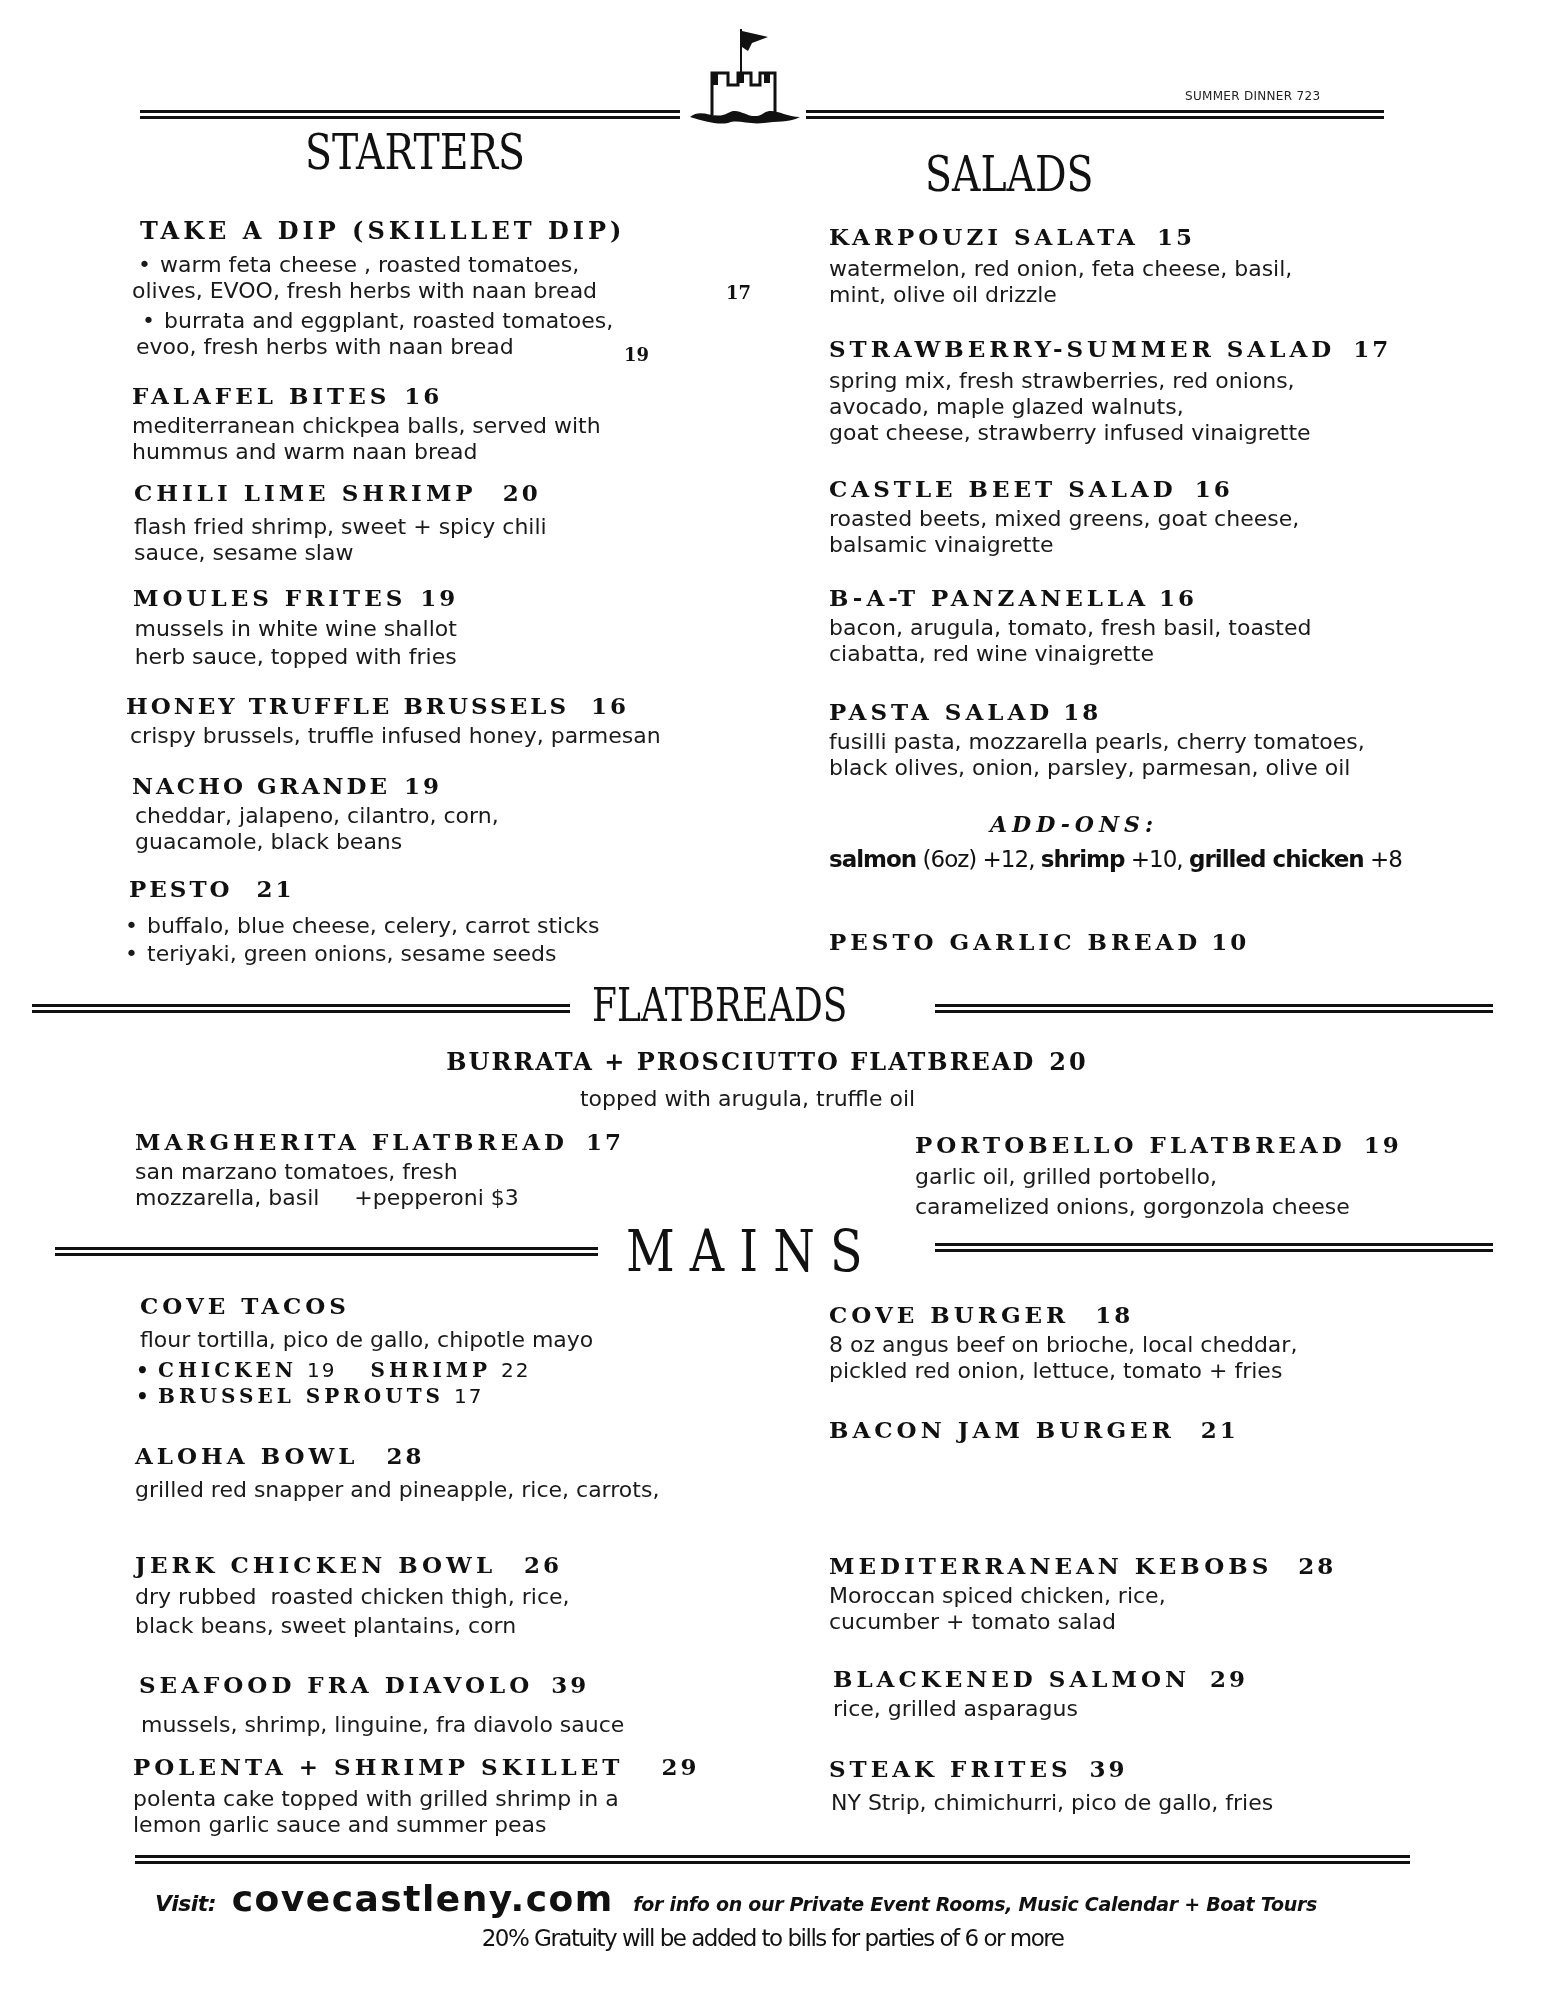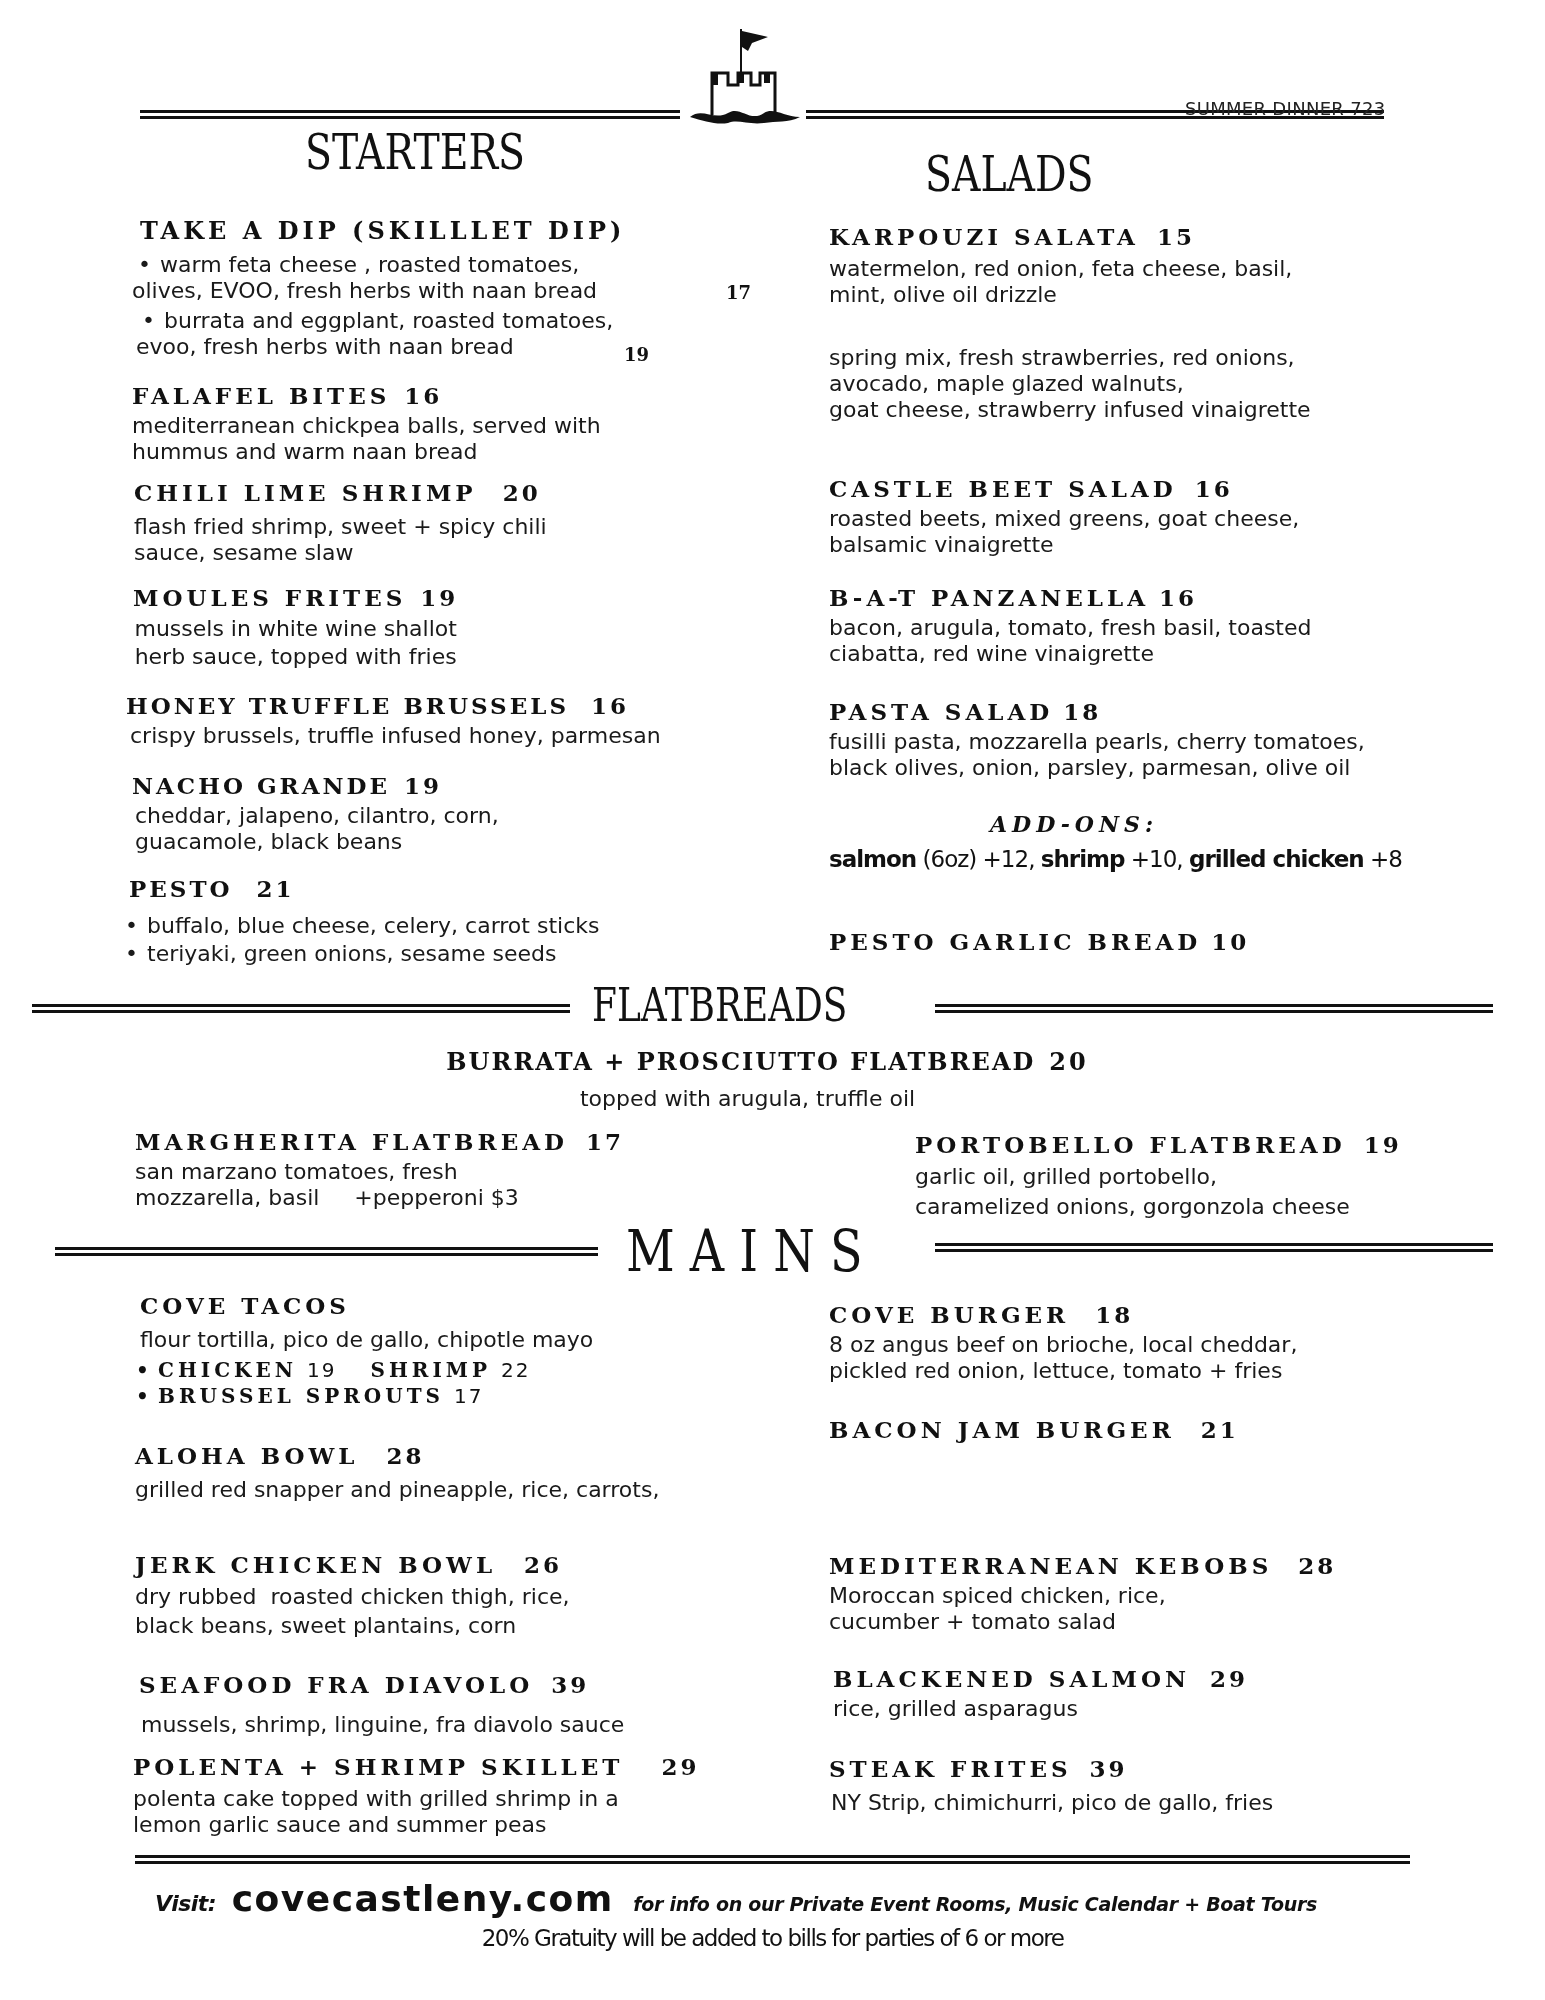--- a/index.html
+++ b/index.html
@@ -33,21 +33,21 @@
 <div class="abs" style="left:688px; top:25px; width:115px; height:100px;">
   <svg width="115" height="100" viewBox="0 0 115 100">
     <line x1="53" y1="4" x2="53" y2="50" stroke="#111" stroke-width="2"></line>
     <path d="M54 6 L80 12 L64 18 L60 26 L54 22 Z" fill="#111"></path>
     <path d="M24 90 L24 48 L40 48 L40 60 L50 60 L50 48 L63 48 L63 60 L72 60 L72 48 L87 48 L87 90" fill="none" stroke="#111" stroke-width="3"></path>
     <path d="M24 48 L30 48 L30 60 L24 60 Z M50 48 L56 48 L56 58 L50 58 Z M76 48 L82 48 L82 58 L76 58 Z" fill="#111"></path>
     <path d="M2 92 C 14 82, 26 96, 40 88 C 52 80, 62 98, 76 88 C 86 82, 96 92, 112 92 C 100 98, 88 96, 76 98 C 60 100, 50 94, 40 98 C 28 100, 16 96, 2 92 Z" fill="#111"></path>
   </svg>
 </div>
 
-<div class="abs" style="left:1185px; top:98px; font-family:'DejaVu Sans',sans-serif; font-size:18px; letter-spacing:0.3px; color:#222;">SUMMER DINNER 723</div>
+<div class="abs" style="left:1185px; top:89px; font-family:'DejaVu Sans',sans-serif; font-size:12px; letter-spacing:0.3px; color:#222;">SUMMER DINNER 723</div>
 
 <div class="section-title" style="left:305px; top:128px; font-size:48px; transform: scaleX(0.82);">STARTERS</div>
 
 <div class="item" style="left:140px; top:219px;">
   <div class="item-name" style="font-size:24px; letter-spacing:4px;">TAKE A DIP  (SKILLLET DIP)</div>
 </div>
 <div class="abs desc" style="left:132px; top:252px;">
   <div><span class="bullet" style="padding-left:6px;"></span><span>warm feta cheese , roasted tomatoes,</span></div>
   <div>olives, EVOO, fresh herbs with naan bread</div>
 </div>
@@ -109,20 +109,21 @@
 
 <div class="item" style="left:829px; top:225px;">
   <div class="item-name"><span>KARPOUZI SALATA</span><span class="item-price" style="margin-left:18px;">15</span></div>
   <div class="desc" style="margin-top:8px;">
       <div>watermelon, red onion, feta cheese, basil,</div>
       <div>mint, olive oil drizzle</div>
     </div>
 </div>
 
 <div class="item" style="left:829px; top:337px;">
+  <div class="item-name"><span>STRAWBERRY-SUMMER SALAD</span><span class="item-price" style="margin-left:18px;">17</span></div>
   <div class="desc" style="margin-top:8px;">
       <div>spring mix, fresh strawberries, red onions,</div>
       <div>avocado, maple glazed walnuts,</div>
       <div>goat cheese, strawberry infused vinaigrette</div>
     </div>
 </div>
 
 <div class="item" style="left:829px; top:477px;">
   <div class="item-name"><span>CASTLE BEET SALAD</span><span class="item-price" style="margin-left:18px;">16</span></div>
   <div class="desc" style="margin-top:6px;">

